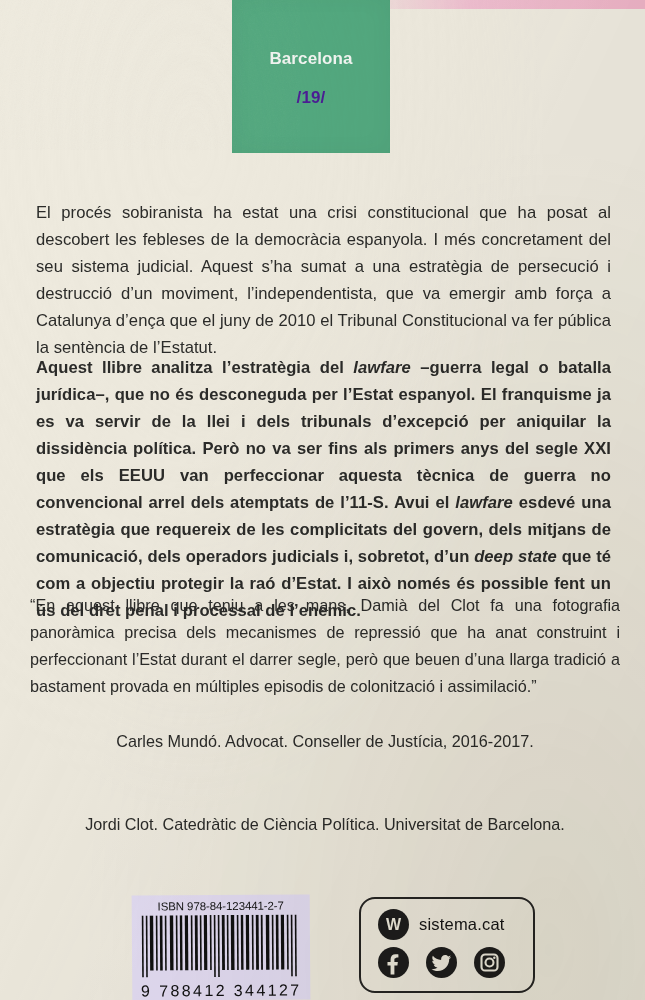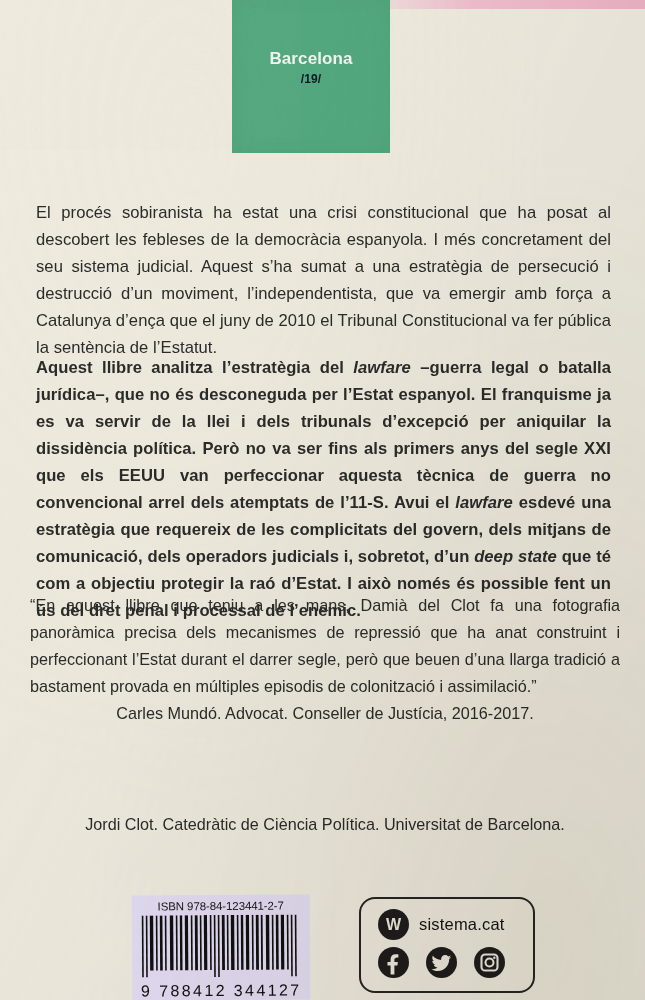--- a/index.html
+++ b/index.html
@@ -70,25 +70,26 @@
     box-sizing: border-box;
   }
   .collection-name {
     color: #f3f6f2;
     font-size: 17px;
     font-weight: bold;
     letter-spacing: .1px;
     line-height: 1.35;
   }
   .collection-number {
-    color: #0f172a;
-    font-size: 12px;
+    color: #4c1d95;
+    font-size: 17px;
     font-weight: bold;
     letter-spacing: .1px;
     line-height: 1.35;
+    margin-top: 16px;
   }
 
   
   .copy-block {
     position: absolute;
     left: 20px;
     width: 607px;
     color: #2b2b29;
     text-align: justify;
     font-size: 16.6px;
@@ -118,21 +119,21 @@
 
   .attribution {
     position: absolute;
     left: 26px;
     width: 598px;
     color: #2b2b29;
     text-align: center;
     font-size: 16.2px;
     line-height: 27px;
   }
-  #attribution-one { top: 700px; }
+  #attribution-one { top: 728px; }
   #attribution-two { top: 811px; }
 
   
   .barcode-label {
     position: absolute;
     left: 132px;
     top: 895px;
     width: 178px;
     height: 105px;
     background: #e4ddf4;

